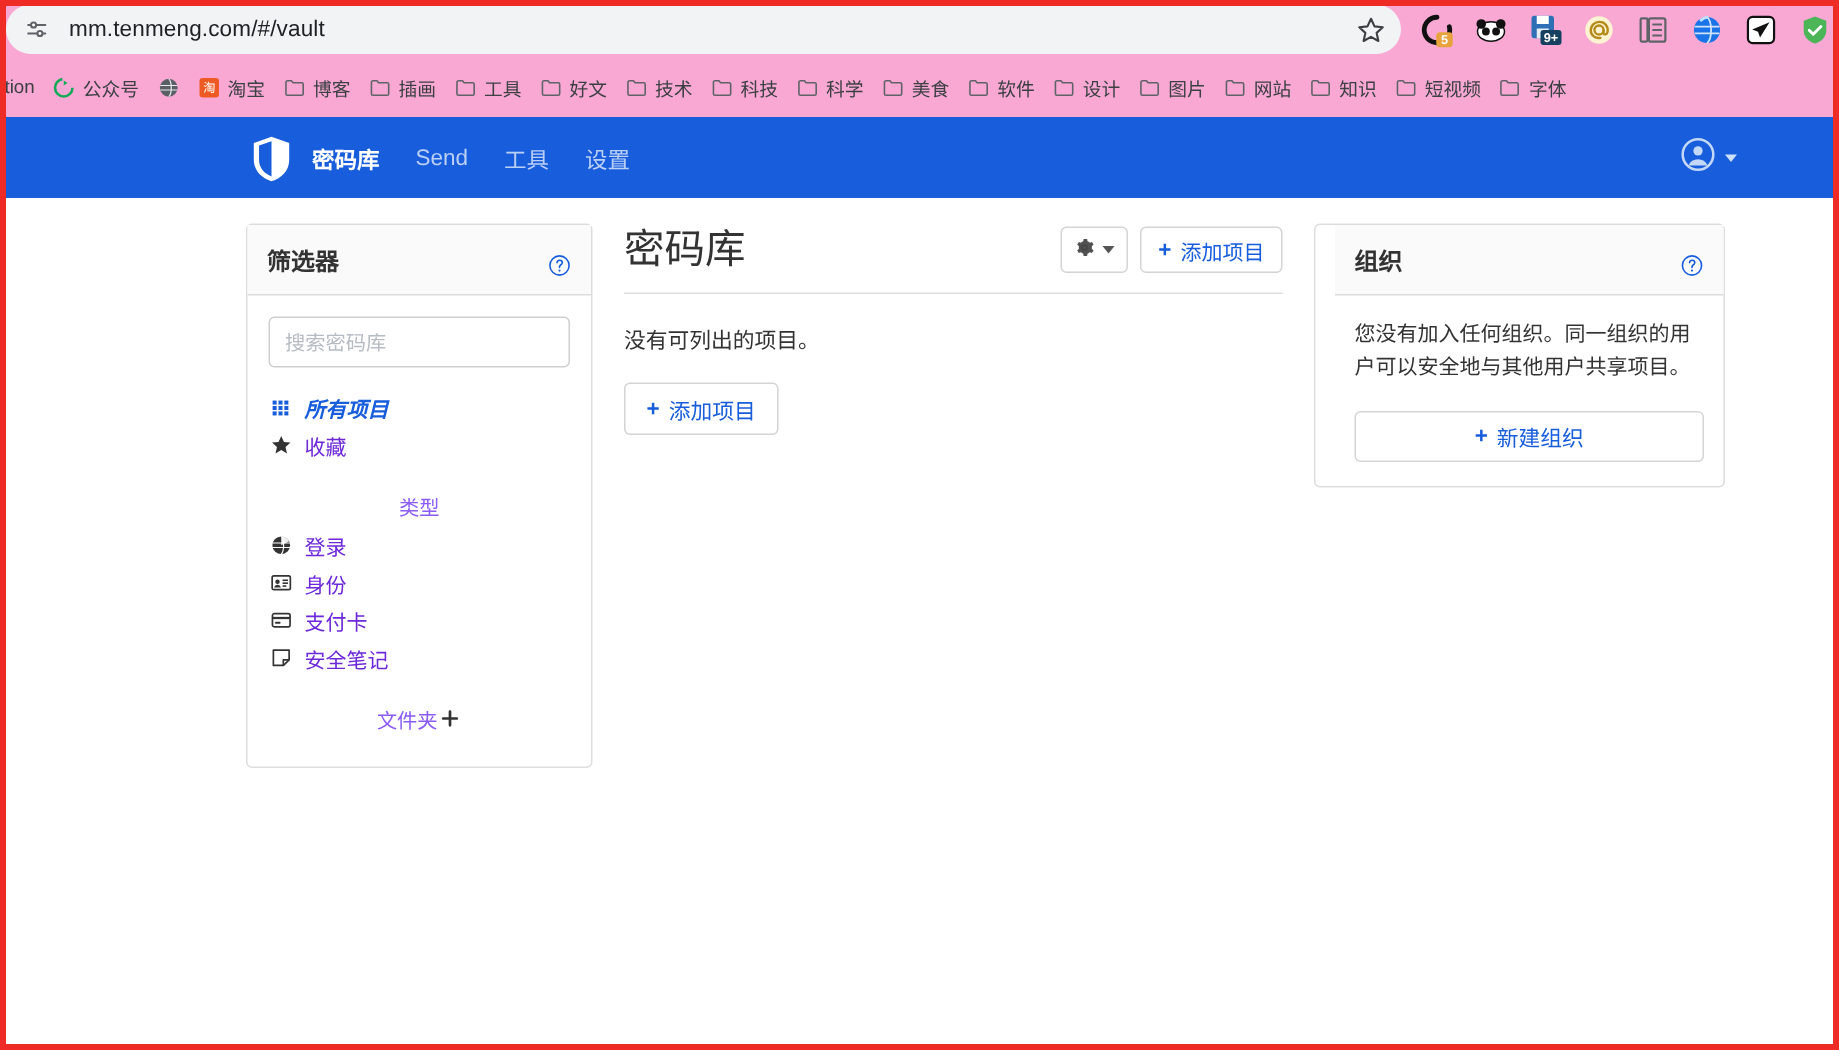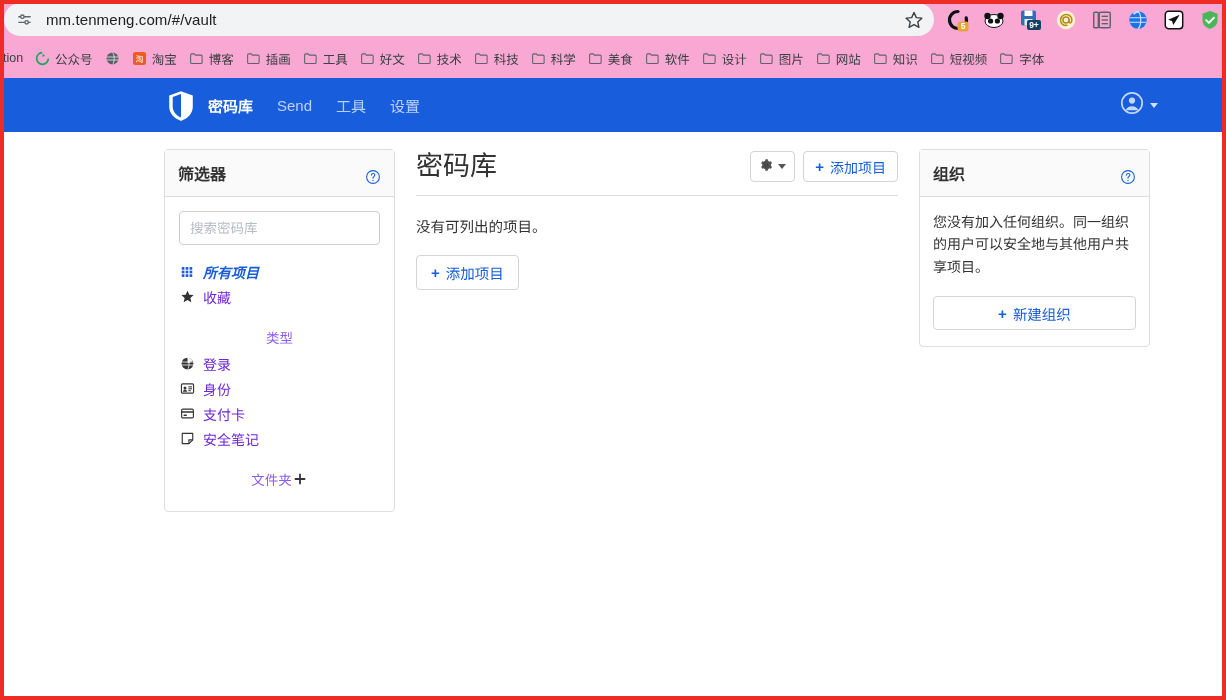--- a/index.html
+++ b/index.html
@@ -227,21 +227,21 @@
   }
   .btn .plus { font-weight: bold; font-size: 15px; line-height: 1; }
   #gear-btn { padding: 0 8px; gap: 5px; }
   #no-items {
     font-size: 14.5px; color: #333333;
     margin-top: 19px;
   }
   #add-item-big { margin-top: 19px; height: 35px; padding: 0 14px; font-size: 14.5px; }
 
   
-  #org-card { width: 231px; flex: none; }
+  #org-card { width: 274px; flex: none; padding-left: 13px; }
   #org-desc {
     font-size: 14px; color: #333333;
     line-height: 1.6;
   }
   #new-org-btn {
     margin-top: 18px;
     width: 100%;
     justify-content: center;
     height: 34px;
     font-size: 14.5px;

